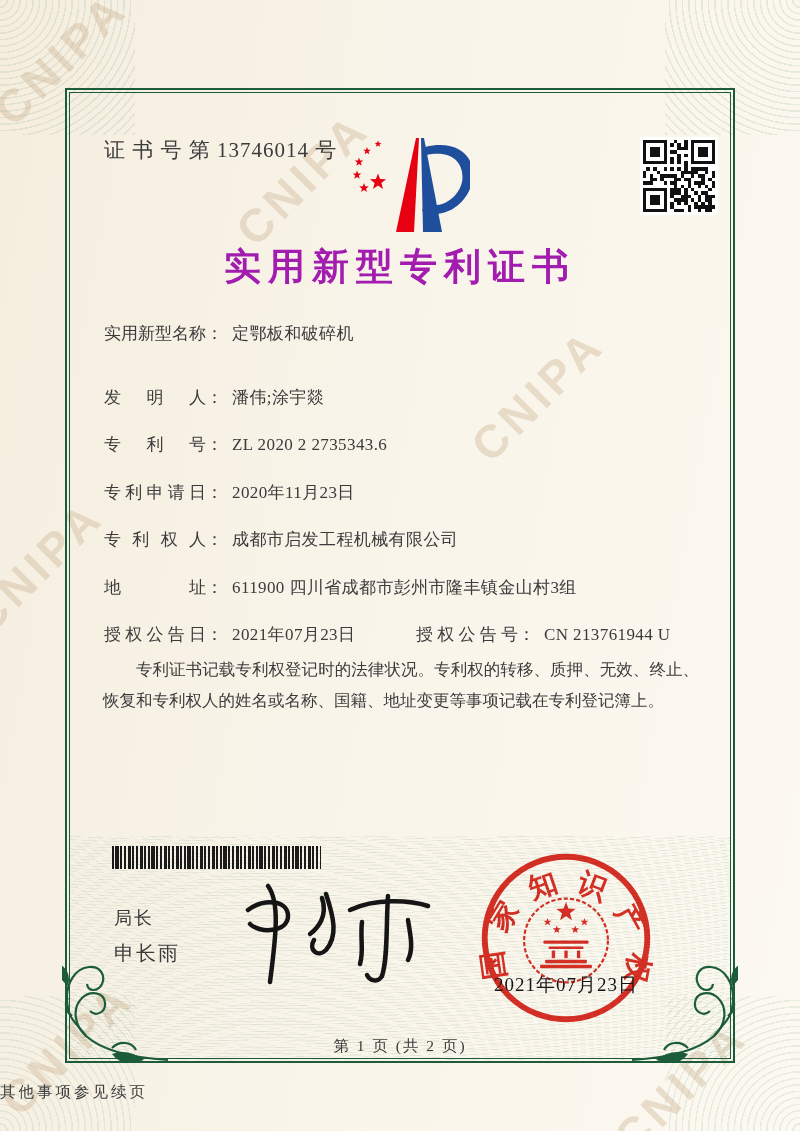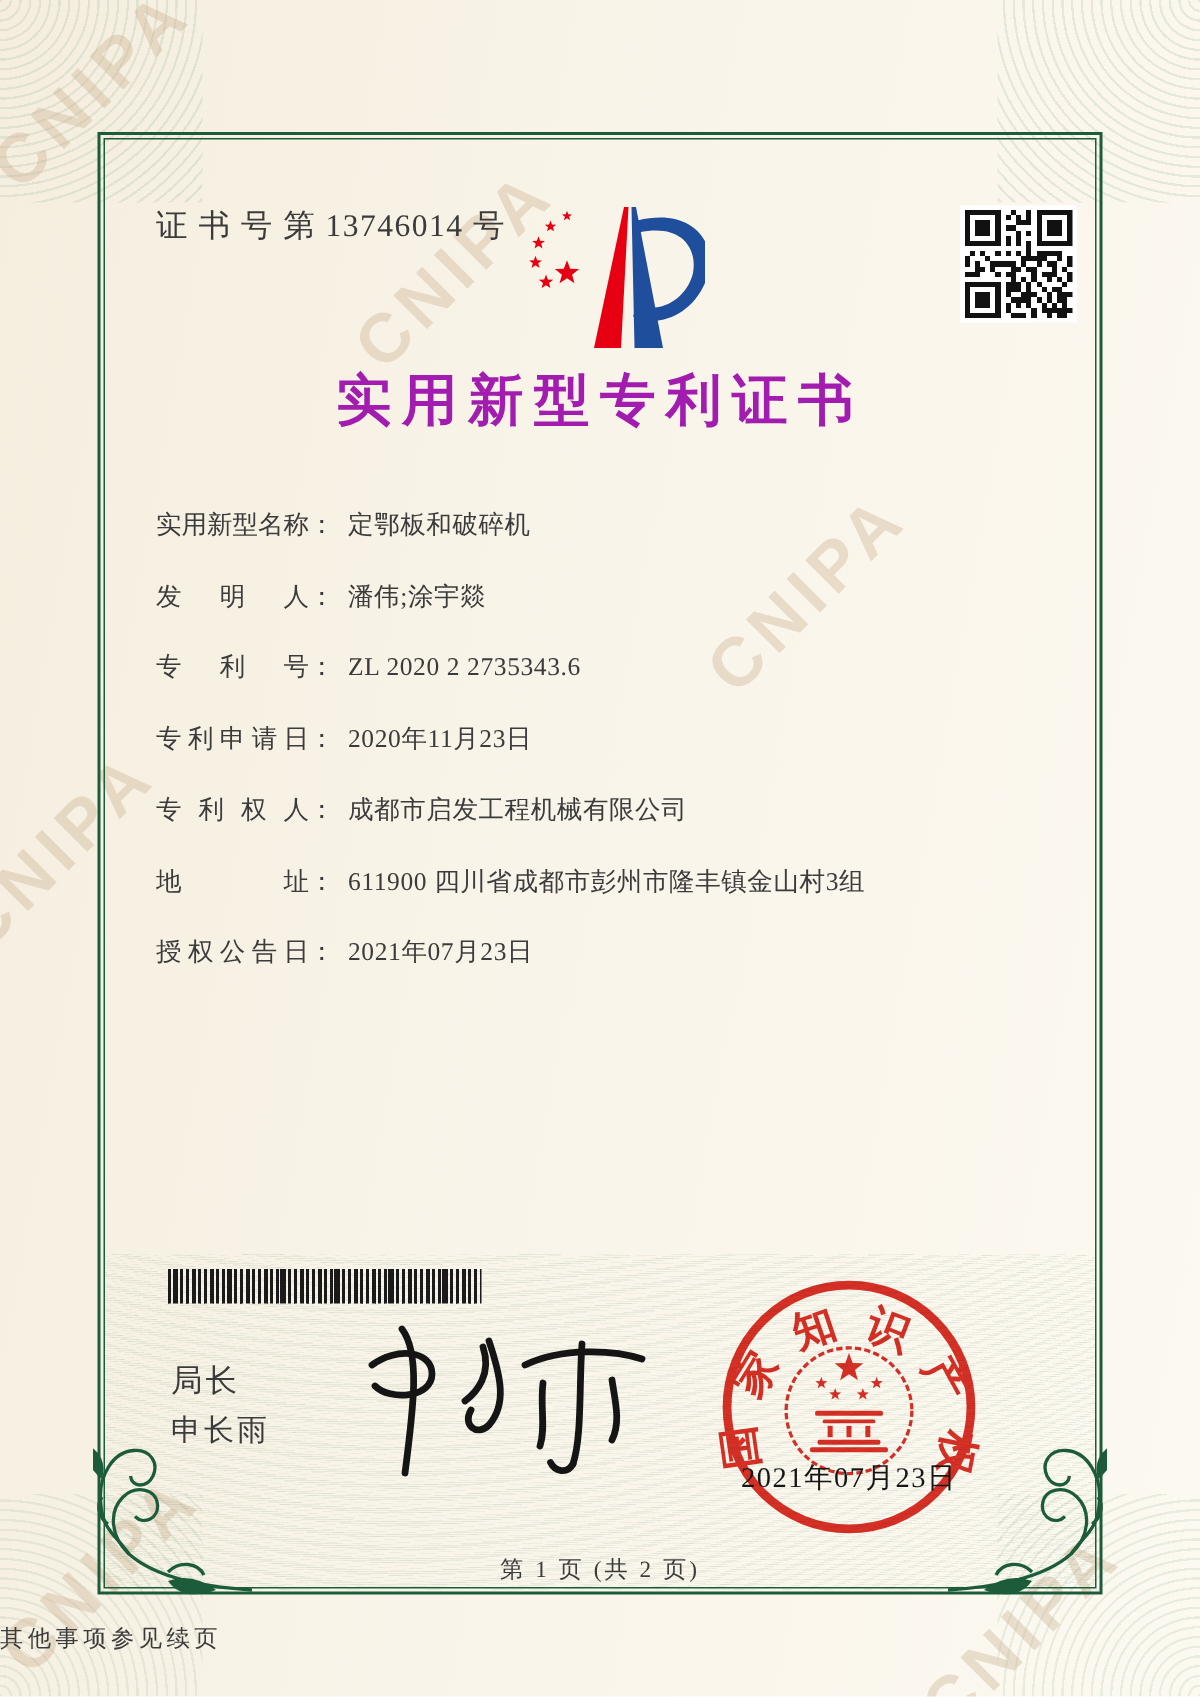--- a/index.html
+++ b/index.html
@@ -54,21 +54,21 @@
   
   .paras{position:absolute;left:103px;top:655px;width:596px;z-index:3;}
   .paras p{margin:0;font-size:16.5px;line-height:30.5px;text-align:justify;text-indent:2em;}
   
   .barcode{position:absolute;left:112px;top:846px;width:209px;height:23px;z-index:3;
     background-image:
       repeating-linear-gradient(90deg,#1a1a1a 0 2px,transparent 2px 4px),
       repeating-linear-gradient(90deg,#1a1a1a 0 1px,transparent 1px 6px),
       repeating-linear-gradient(90deg,transparent 0 3px,#1a1a1a 3px 4px,transparent 4px 9px);}
   
-  .sig-title{position:absolute;left:114px;top:906px;font-size:21px;letter-spacing:2px;z-index:3;}
+  .sig-title{position:absolute;left:114px;top:906px;font-size:18px;letter-spacing:2px;z-index:3;}
   .sig-name{position:absolute;left:114px;top:940px;font-size:20px;letter-spacing:2px;z-index:3;}
   .sig-script{position:absolute;left:230px;top:876px;width:208px;height:114px;z-index:3;}
   
   .seal{position:absolute;left:478px;top:850px;width:176px;height:176px;z-index:3;
         mix-blend-mode:multiply;opacity:.95;}
   .seal svg{width:100%;height:100%;display:block;}
   .seal-date{position:absolute;left:478px;top:972px;width:176px;text-align:center;
              font-size:19px;color:#161616;letter-spacing:1px;z-index:4;}
   
   .flourish{position:absolute;width:110px;height:110px;z-index:3;}
@@ -252,43 +252,47 @@
       <rect x="20" y="10" width="1" height="1" fill="#111"></rect>
       <rect x="20" y="12" width="1" height="1" fill="#111"></rect>
       <rect x="20" y="13" width="1" height="1" fill="#111"></rect>
       <rect x="20" y="16" width="1" height="1" fill="#111"></rect>
       <rect x="20" y="19" width="1" height="1" fill="#111"></rect>
     </svg>
 </div>
 
 <div class="title">实用新型专利证书</div>
 
-<div class="frow" style="top:338px">
+<div class="frow" style="top:322px">
   <span class="flabel">实用新型名称</span><span class="fcolon">：</span><span class="fvalue">定鄂板和破碎机</span>
 </div>
 <div class="frow" style="top:386px">
   <span class="flabel">发明人</span><span class="fcolon">：</span><span class="fvalue">潘伟;涂宇燚</span>
 </div>
 <div class="frow" style="top:433px">
   <span class="flabel">专利号</span><span class="fcolon">：</span><span class="fvalue">ZL 2020 2 2735343.6</span>
 </div>
 <div class="frow" style="top:481px">
   <span class="flabel">专利申请日</span><span class="fcolon">：</span><span class="fvalue">2020年11月23日</span>
 </div>
 <div class="frow" style="top:528px">
   <span class="flabel">专利权人</span><span class="fcolon">：</span><span class="fvalue">成都市启发工程机械有限公司</span>
 </div>
 <div class="frow" style="top:576px">
   <span class="flabel">地址</span><span class="fcolon">：</span><span class="fvalue">611900 四川省成都市彭州市隆丰镇金山村3组</span>
 </div>
 <div class="frow" style="top:623px">
   <span class="flabel">授权公告日</span><span class="fcolon">：</span><span class="fvalue">2021年07月23日</span>
+  <span class="fgroup2">
+    <span class="flabel">授权公告号</span><span class="fcolon">：</span><span class="fvalue">CN 213761944 U</span>
+  </span>
 </div>
 
 <div class="paras">
+  <p>专利证书记载专利权登记时的法律状况。专利权的转移、质押、无效、终止、恢复和专利权人的姓名或名称、国籍、地址变更等事项记载在专利登记簿上。</p>
 </div>
 
 <div class="barcode"></div>
 
 <div class="sig-title">局长</div>
 <div class="sig-name">申长雨</div>
 <div class="sig-script">
   <svg viewBox="0 0 208 114" width="208" height="114" fill="none" stroke="#151515" stroke-width="4.5" stroke-linecap="round">
     <path d="M38,10 C50,26 46,60 40,106"></path>
     <path d="M18,34 C34,22 58,24 58,40 C58,56 30,58 20,48"></path>

